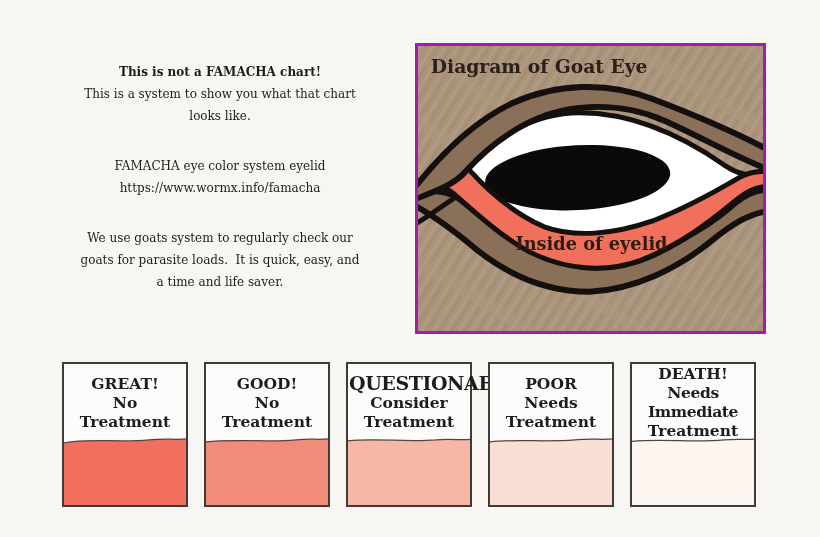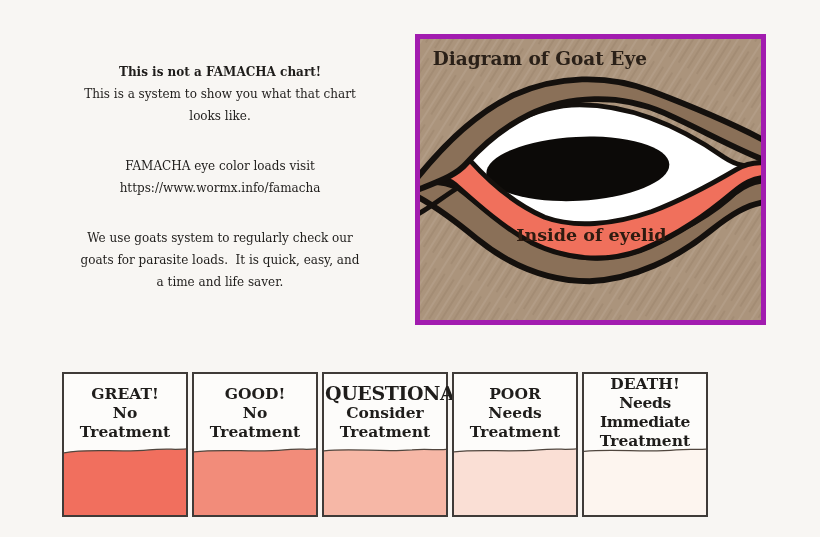--- a/index.html
+++ b/index.html
@@ -12,36 +12,36 @@
   
   .intro{
     position:absolute;left:30px;top:40px;width:380px;
     text-align:center;font-size:12px;line-height:22px;margin-top:21px;
   }
   .intro .para{margin:0 0 28px 0;}
   .intro .title{font-weight:bold;}
   .intro .pre{white-space:pre-wrap;}
   
   .eye-box{
-    position:absolute;left:415px;top:34px;width:351px;height:291px;
-    box-sizing:border-box;border:5px solid #a21caf;background:#84cc16;
+    position:absolute;left:415px;top:43px;width:351px;height:291px;
+    box-sizing:border-box;border:3px solid #a21caf;background:#84cc16;
   }
   .eye-box svg{display:block;width:100%;height:100%;}
   .eye-title{
     font-family:"DejaVu Serif","Liberation Serif",serif;
     font-size:19px;font-weight:bold;
   }
   .eye-label{
     font-family:"DejaVu Serif","Liberation Serif",serif;
     font-size:18px;font-weight:bold;
   }
   
   .scale{
-    position:absolute;left:62px;top:372px;width:694px;height:120px;
-    display:flex;gap:4px;
+    position:absolute;left:62px;top:362px;width:694px;height:120px;
+    display:flex;gap:16px;
   }
   .card{
     position:relative;width:126px;height:145px;box-sizing:border-box;
     border:2px solid #3f3b38;background:#fdfcfa;flex:0 0 auto;
   }
   .card-top{
     position:absolute;top:0;left:0;right:0;height:72px;
     display:flex;flex-direction:column;justify-content:center;
     text-align:center;font-weight:bold;font-size:15.5px;line-height:19px;
     padding:2px 1px 0 1px;
@@ -54,21 +54,21 @@
 </head>
 <body>
 
 <div class="intro">
   <div class="para">
     <div class="title">This is not a FAMACHA chart!</div>
     <div>This is a system to show you what that chart</div>
     <div>looks like.</div>
   </div>
   <div class="para">
-    <div>FAMACHA eye color loads visit</div>
+    <div>FAMACHA eye color system eyelid</div>
     <div>https://www.wormx.info/famacha</div>
   </div>
   <div class="para">
     <div class="pre">We use goats system to regularly check our</div>
     <div class="pre">goats for parasite loads.&nbsp; It is quick, easy, and</div>
     <div class="pre">a time and life saver.</div>
   </div>
 </div>
 
 <div class="eye-box">

